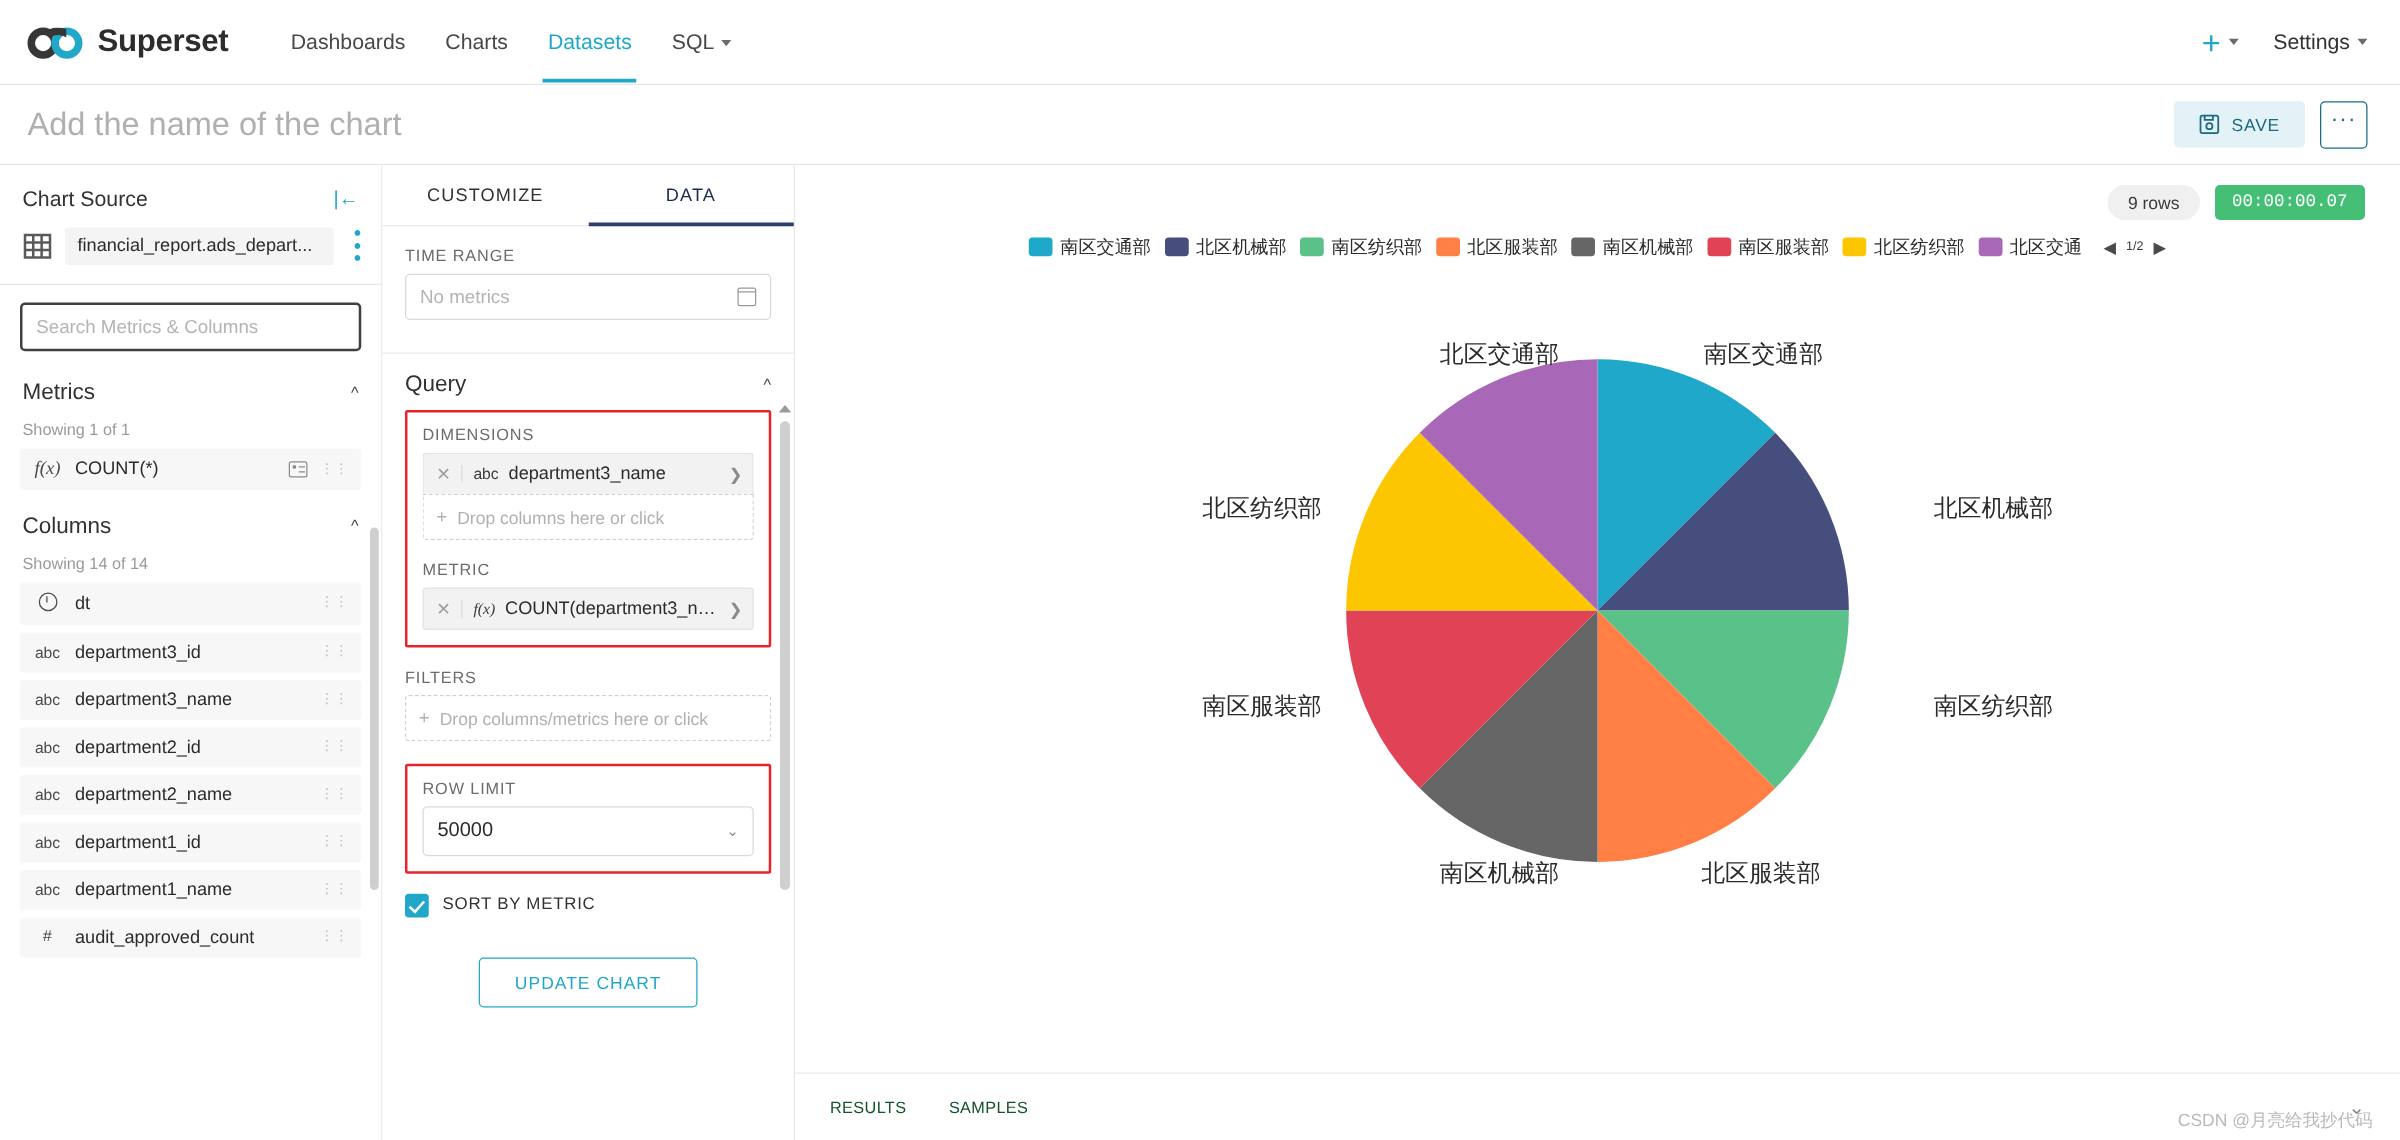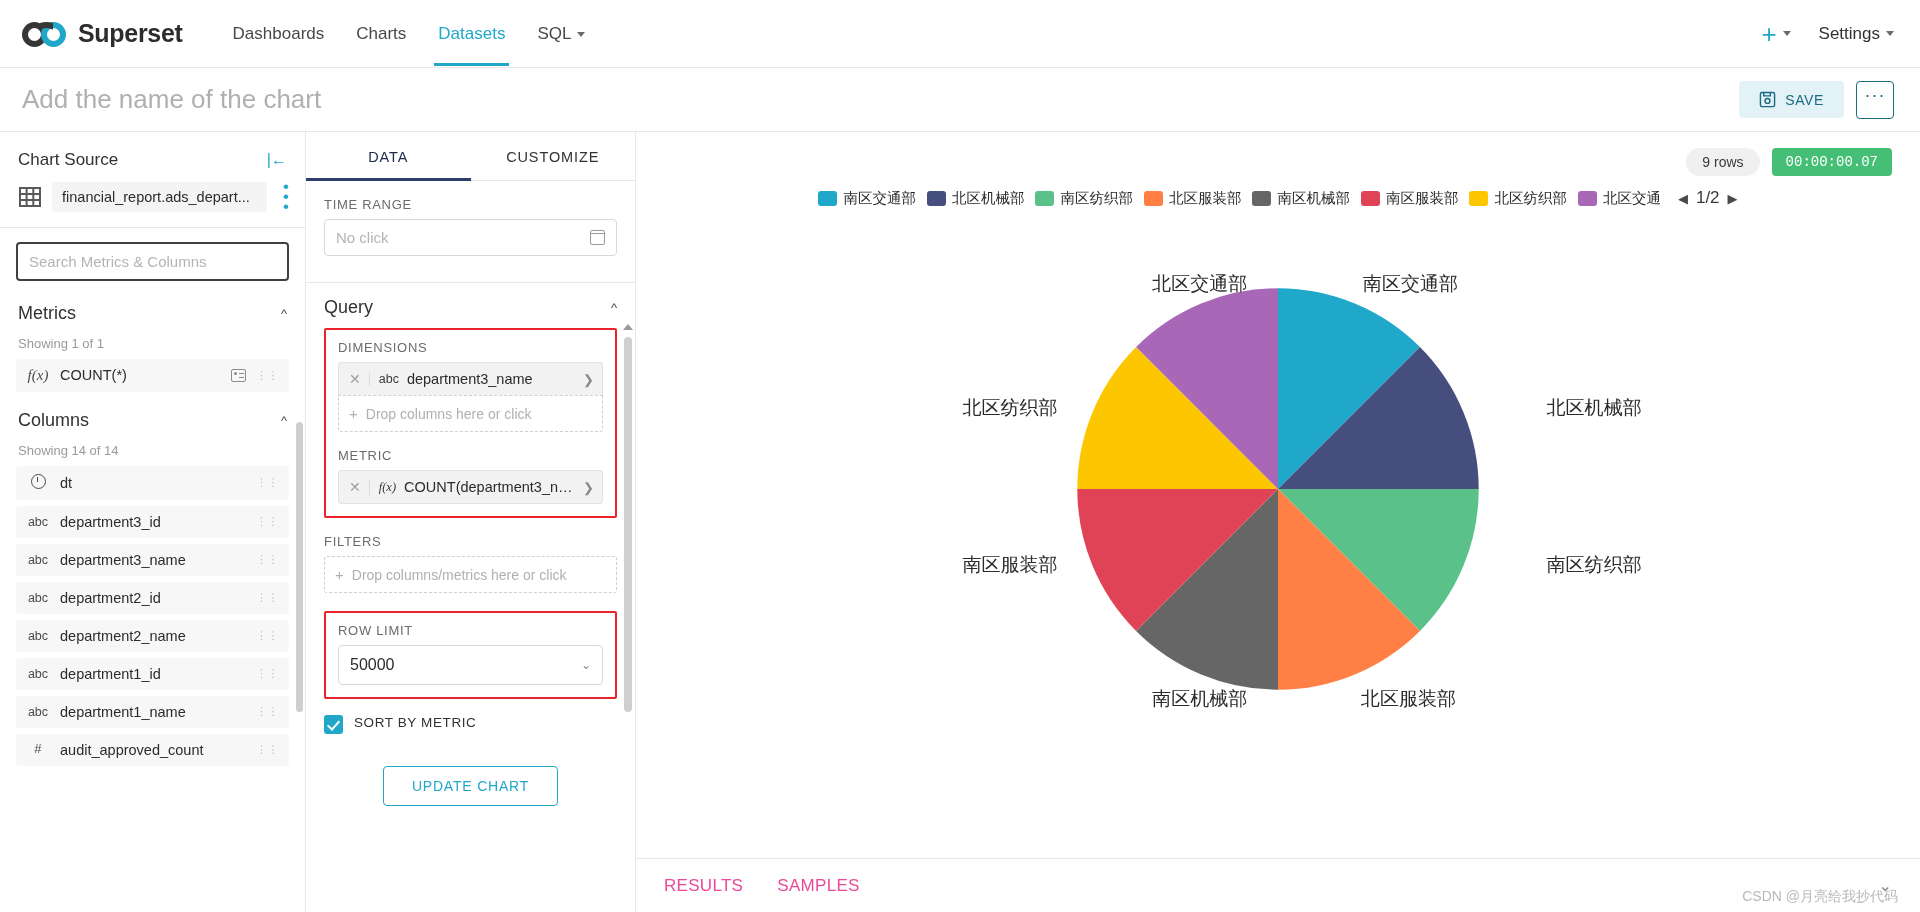--- a/index.html
+++ b/index.html
@@ -270,30 +270,30 @@
   }
   .legend-row {
     display: flex; align-items: center; justify-content: center;
     gap: 11px; padding: 8px 28px 4px 28px; flex-wrap: nowrap; overflow: hidden;
   }
   .legend-item { display: flex; align-items: center; gap: 6px; cursor: pointer; white-space: nowrap; }
   .legend-swatch { width: 19px; height: 15px; border-radius: 3px; flex: 0 0 19px; }
   .legend-text { font-size: 14.5px; color: #2b2b2b; }
   .legend-nav { display: flex; align-items: center; gap: 8px; margin-left: 6px; }
   .lnav-arrow { color: #4a4a4a; font-size: 13px; cursor: pointer; }
-  .lnav-page { font-size: 17px; color: #3a3a3a; }
+  .lnav-page { font-size: 10px; color: #3a3a3a; }
 
   .chart-area { flex: 1; position: relative; min-height: 0; }
   .pie-wrap { position: absolute; left: 0; right: 0; top: 6px; bottom: 78px; }
 
   .results-bar {
     border-top: 1px solid #e8e8e8; height: 54px; flex: 0 0 54px;
     display: flex; align-items: center; padding: 0 28px; gap: 34px;
   }
-  .res-tab { font-size: 17px; color: #ec4899; cursor: pointer; letter-spacing: 0.3px; }
+  .res-tab { font-size: 13px; color: #14532d; cursor: pointer; letter-spacing: 0.3px; }
   .res-spacer { flex: 1; }
   .res-chev { color: #8a8a8a; font-size: 16px; cursor: pointer; }
 
   .watermark {
     position: absolute; right: 22px; bottom: 6px;
     font-size: 14px; color: #b9b9b9;
   }
 </style>
 </head>
 <body>
@@ -450,29 +450,29 @@
           <span class="drag-dots">
               <span>⋮⋮</span>
             </span>
         </div>
       </div>
       <div class="lp-vscroll"></div>
     </div>
 
     <div class="midpanel">
       <div class="tabs">
+        <div class="tab">CUSTOMIZE</div>
         <div class="tab active">DATA</div>
-        <div class="tab">CUSTOMIZE</div>
       </div>
 
       <div class="mp-scroll">
         <div class="mp-inner">
           <div class="ctrl-label">TIME RANGE</div>
           <div class="ctrl-input">
-            <span>No click</span>
+            <span>No metrics</span>
             <span class="cal-icon"></span>
           </div>
         </div>
 
         <div class="mp-sep"></div>
 
         <div class="query-head">
           <span class="query-title">Query</span>
           <span class="chev">^</span>
         </div>

